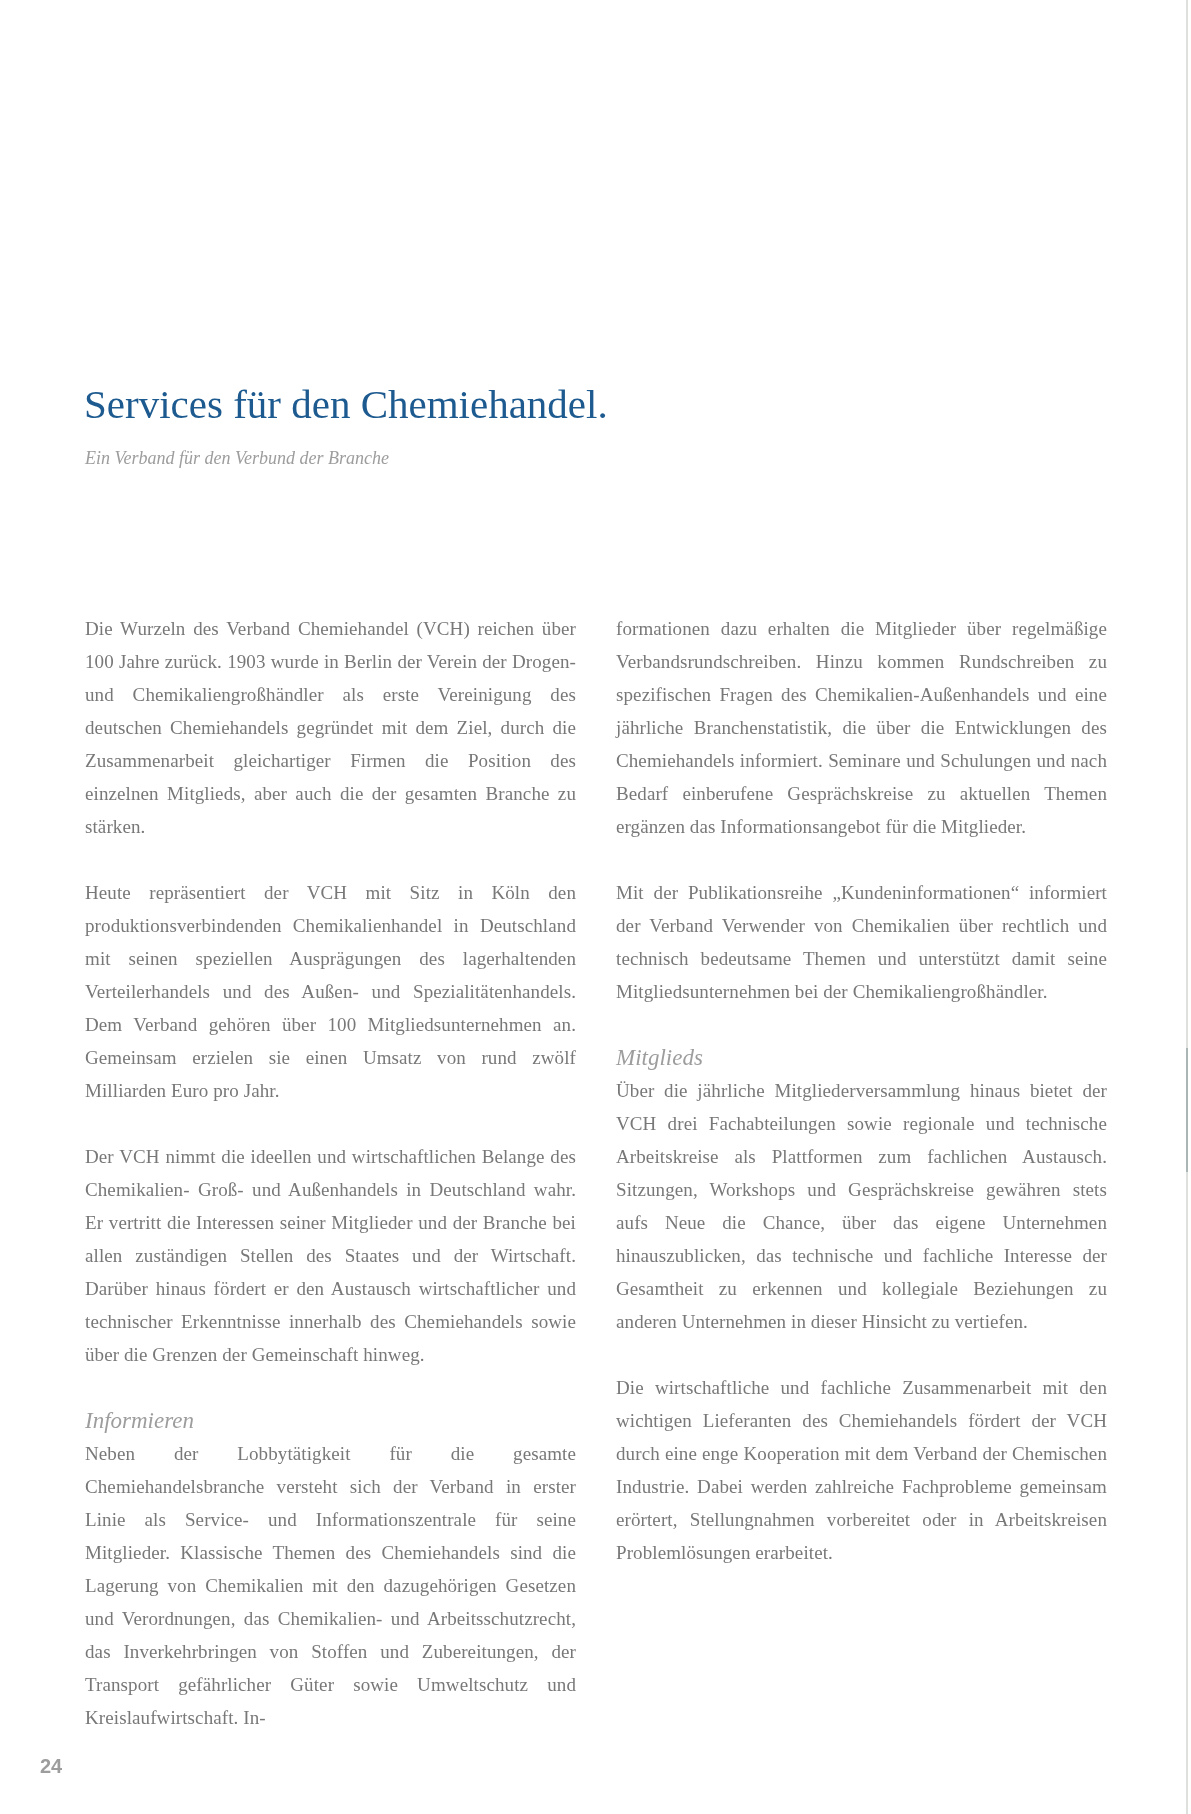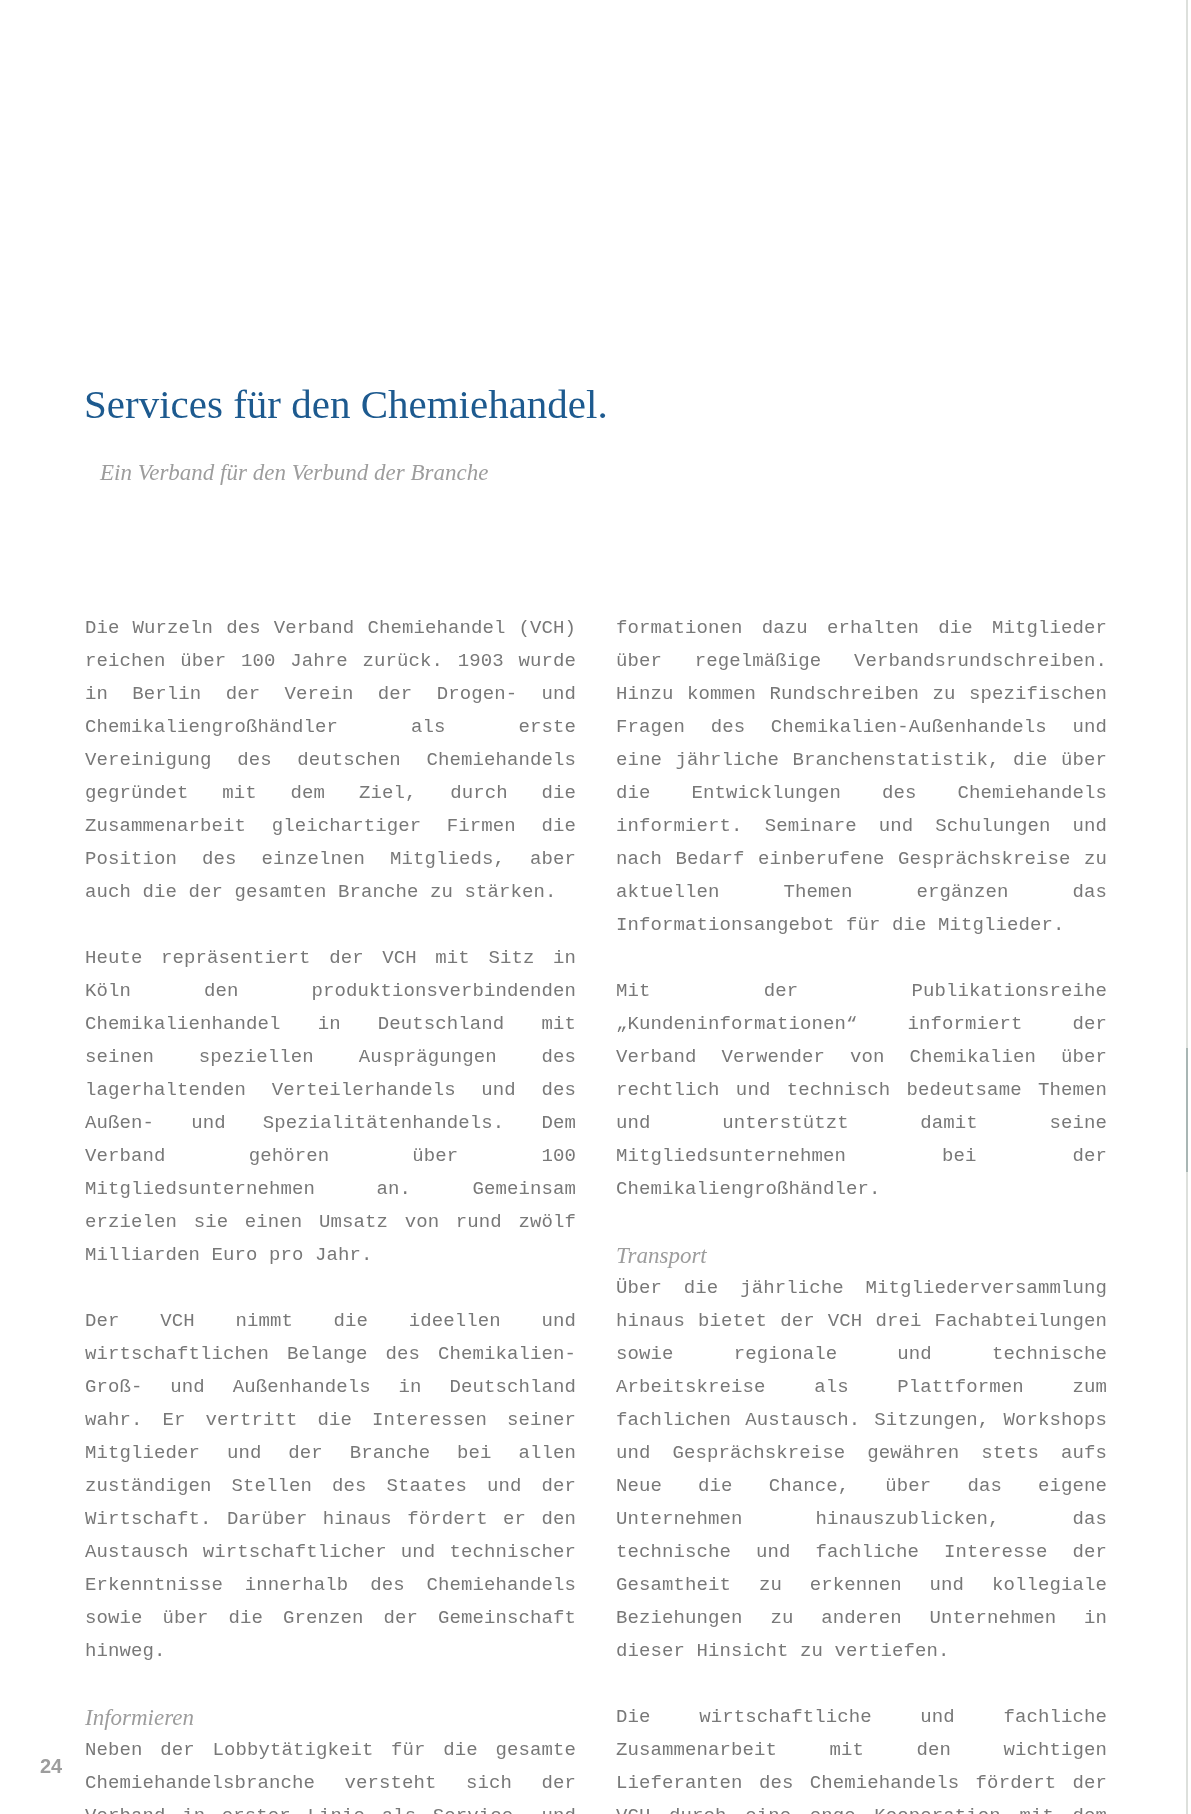--- a/index.html
+++ b/index.html
@@ -24,39 +24,39 @@
     letter-spacing: 0px;
     white-space: nowrap;
   }
   .page-subtitle {
     position: absolute;
     left: 85px;
     top: 443px;
     font-family: "Liberation Serif", serif;
     font-style: italic;
     font-weight: normal;
-    font-size: 23px;
+    font-size: 18px;
     line-height: 30px;
     color: #9d9d9d;
-    margin: 15px;
+    margin: 0;
     white-space: nowrap;
     text-align: right;
   }
   .columns {
     position: absolute;
     left: 85px;
     top: 612px;
     width: 1022px;
     display: flex;
     gap: 40px;
   }
   .col { width: 491px; }
   .col p {
     margin: 0 0 33px 0;
-    font-family: Liberation Mono, monospace;
+    font-family: Liberation Serif, serif;
     font-size: 19px;
     line-height: 33px;
     color: #787878;
     text-align: justify;
     letter-spacing: 0.1px;
   }
   .col h3 {
     margin: 33px 0 0 0;
     font-family: "Liberation Serif", serif;
     font-style: italic;
@@ -106,21 +106,21 @@
       <p>Die Wurzeln des Verband Chemiehandel (VCH) reichen über 100 Jahre zurück. 1903 wurde in Berlin der Verein der Drogen- und Chemikaliengroßhändler als erste Vereinigung des deutschen Chemiehandels gegründet mit dem Ziel, durch die Zusammenarbeit gleichartiger Firmen die Position des einzelnen Mitglieds, aber auch die der gesamten Branche zu stärken.</p>
       <p>Heute repräsentiert der VCH mit Sitz in Köln den produktionsverbindenden Chemikalienhandel in Deutschland mit seinen speziellen Ausprägungen des lagerhaltenden Verteilerhandels und des Außen- und Spezialitätenhandels. Dem Verband gehören über 100 Mitgliedsunternehmen an. Gemeinsam erzielen sie einen Umsatz von rund zwölf Milliarden Euro pro Jahr.</p>
       <p>Der VCH nimmt die ideellen und wirtschaftlichen Belange des Chemikalien- Groß- und Außenhandels in Deutschland wahr. Er vertritt die Interessen seiner Mitglieder und der Branche bei allen zuständigen Stellen des Staates und der Wirtschaft. Darüber hinaus fördert er den Austausch wirtschaftlicher und technischer Erkenntnisse innerhalb des Chemiehandels sowie über die Grenzen der Gemeinschaft hinweg.</p>
       <h3>Informieren</h3>
       <p>Neben der Lobbytätigkeit für die gesamte Chemiehandelsbranche versteht sich der Verband in erster Linie als Service- und Informationszentrale für seine Mitglieder. Klassische Themen des Chemiehandels sind die Lagerung von Chemikalien mit den dazugehörigen Gesetzen und Verordnungen, das Chemikalien- und Arbeitsschutzrecht, das Inverkehrbringen von Stoffen und Zubereitungen, der Transport gefährlicher Güter sowie Umweltschutz und Kreislaufwirtschaft. In-</p>
     </div>
 
     <div class="col">
       <p>formationen dazu erhalten die Mitglieder über regelmäßige Verbandsrundschreiben. Hinzu kommen Rundschreiben zu spezifischen Fragen des Chemikalien-Außenhandels und eine jährliche Branchenstatistik, die über die Entwicklungen des Chemiehandels informiert. Seminare und Schulungen und nach Bedarf einberufene Gesprächskreise zu aktuellen Themen ergänzen das Informationsangebot für die Mitglieder.</p>
       <p>Mit der Publikationsreihe „Kundeninformationen“ informiert der Verband Verwender von Chemikalien über rechtlich und technisch bedeutsame Themen und unterstützt damit seine Mitgliedsunternehmen bei der Chemikaliengroßhändler.</p>
-      <h3>Transport</h3>
+      <h3>Mitglieds</h3>
       <p>Über die jährliche Mitgliederversammlung hinaus bietet der VCH drei Fachabteilungen sowie regionale und technische Arbeitskreise als Plattformen zum fachlichen Austausch. Sitzungen, Workshops und Gesprächskreise gewähren stets aufs Neue die Chance, über das eigene Unternehmen hinauszublicken, das technische und fachliche Interesse der Gesamtheit zu erkennen und kollegiale Beziehungen zu anderen Unternehmen in dieser Hinsicht zu vertiefen.</p>
       <p>Die wirtschaftliche und fachliche Zusammenarbeit mit den wichtigen Lieferanten des Chemiehandels fördert der VCH durch eine enge Kooperation mit dem Verband der Chemischen Industrie. Dabei werden zahlreiche Fachprobleme gemeinsam erörtert, Stellungnahmen vorbereitet oder in Arbeitskreisen Problemlösungen erarbeitet.</p>
     </div>
 
   </div>
 
   <span class="page-number">24</span>
 
   <div class="edge-line"></div>
   <div class="edge-line-dark"></div>

